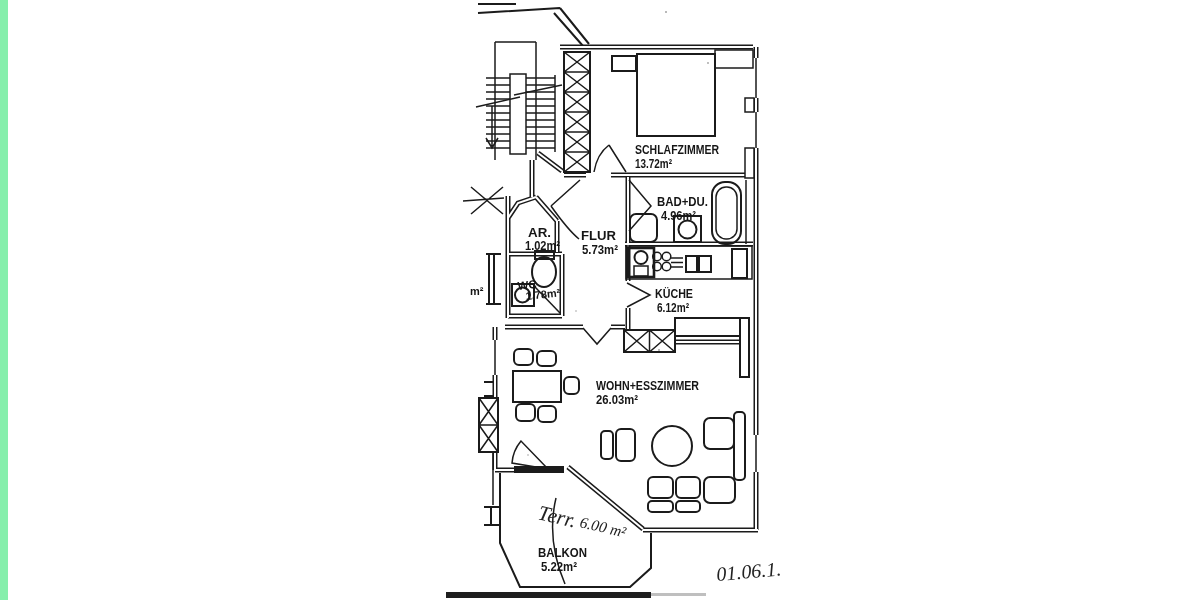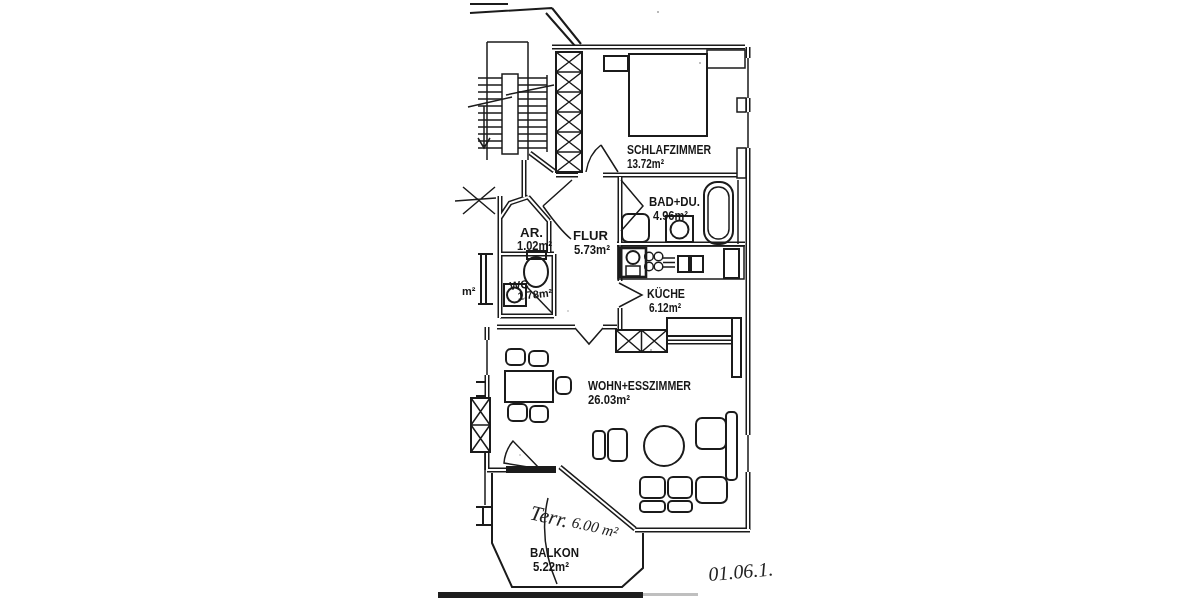--- a/index.html
+++ b/index.html
@@ -1,17 +1,17 @@
 <!DOCTYPE html>
 <html><head>
 <meta charset="utf-8">
 <style>
   html,body{margin:0;padding:0;background:#ffffff;}
   .page{width:1092px;height:600px;background:#86efac;position:relative;overflow:hidden;
-        font-family:"Liberation Sans", sans-serif;}
+        font-family:"Liberation Sans", sans-serif;padding-left:8px;}
   svg{display:block;}
   .w5{stroke:#1b1b1b;stroke-width:5;fill:none;}
   .w5c{stroke:#ffffff;stroke-width:2;fill:none;}
   .thin{stroke:#1b1b1b;stroke-width:1.5;fill:none;}
   .thin2{stroke:#1b1b1b;stroke-width:2;fill:none;}
   .thin3{stroke:#1b1b1b;stroke-width:2.6;fill:none;}
   .whitefill{fill:#ffffff;}
   .dark{fill:#1b1b1b;}
   .lbl{font-family:"Liberation Sans",sans-serif;font-weight:700;fill:#161616;}
   .hand{font-family:"Liberation Serif",serif;font-style:italic;fill:#222;}

